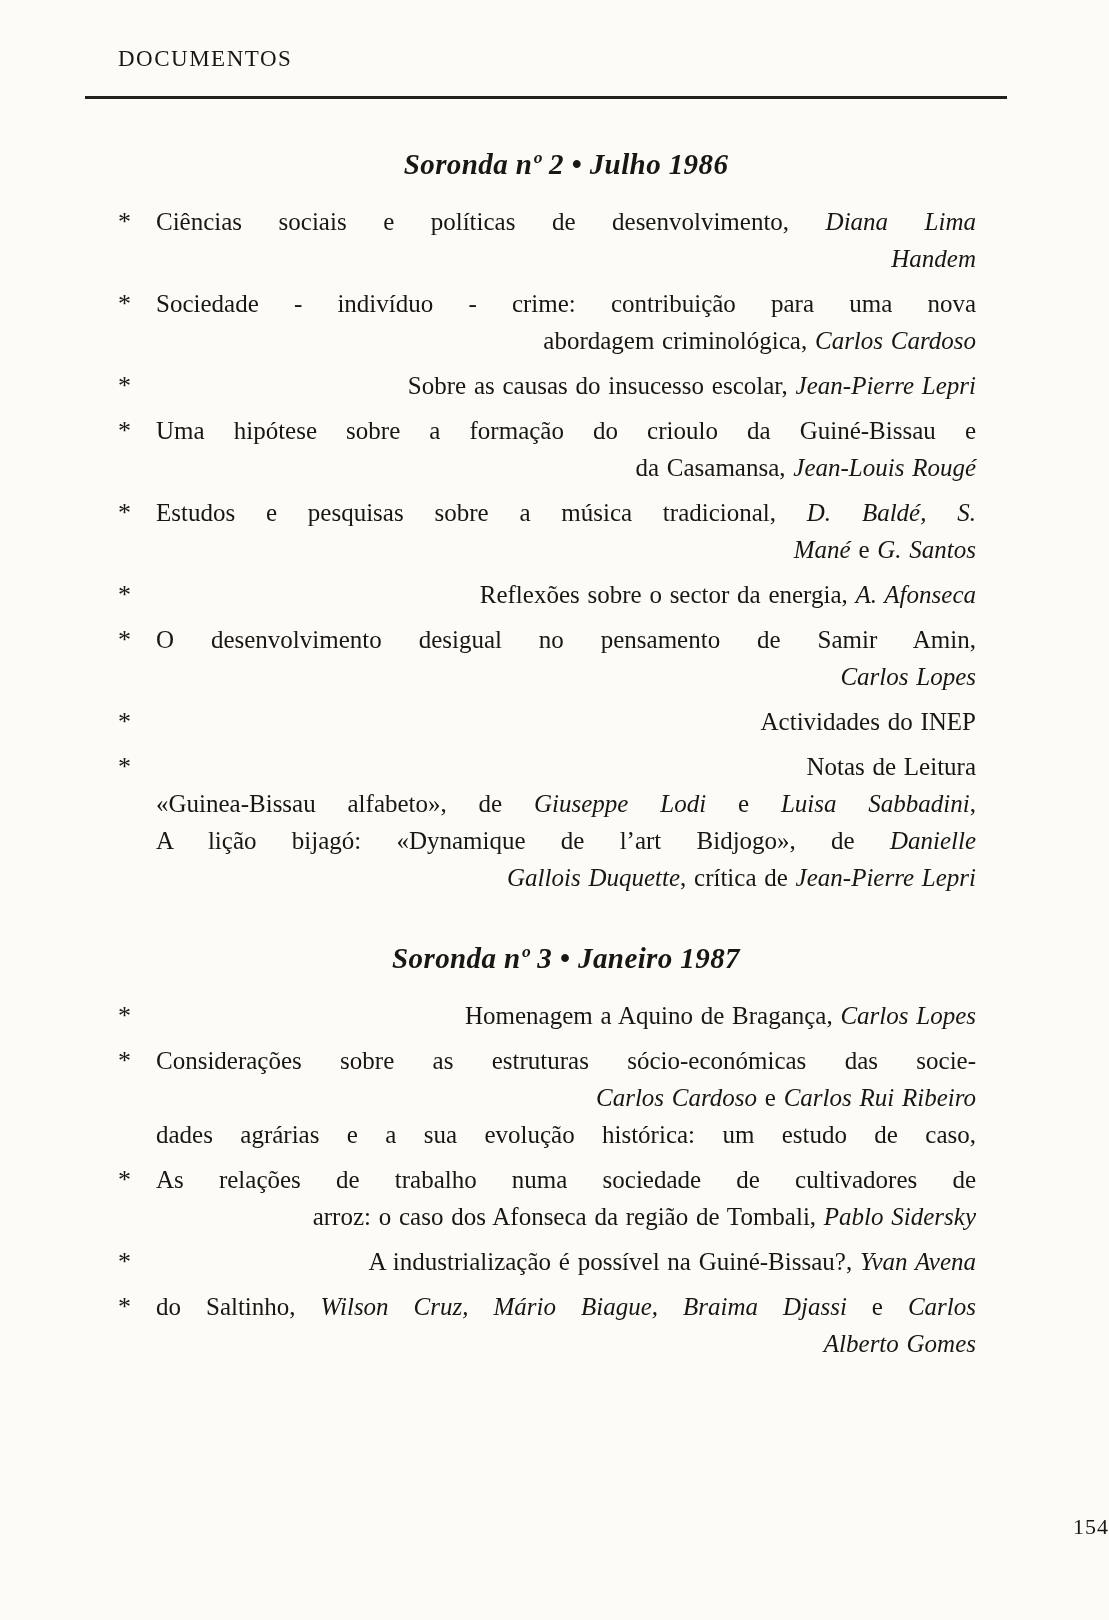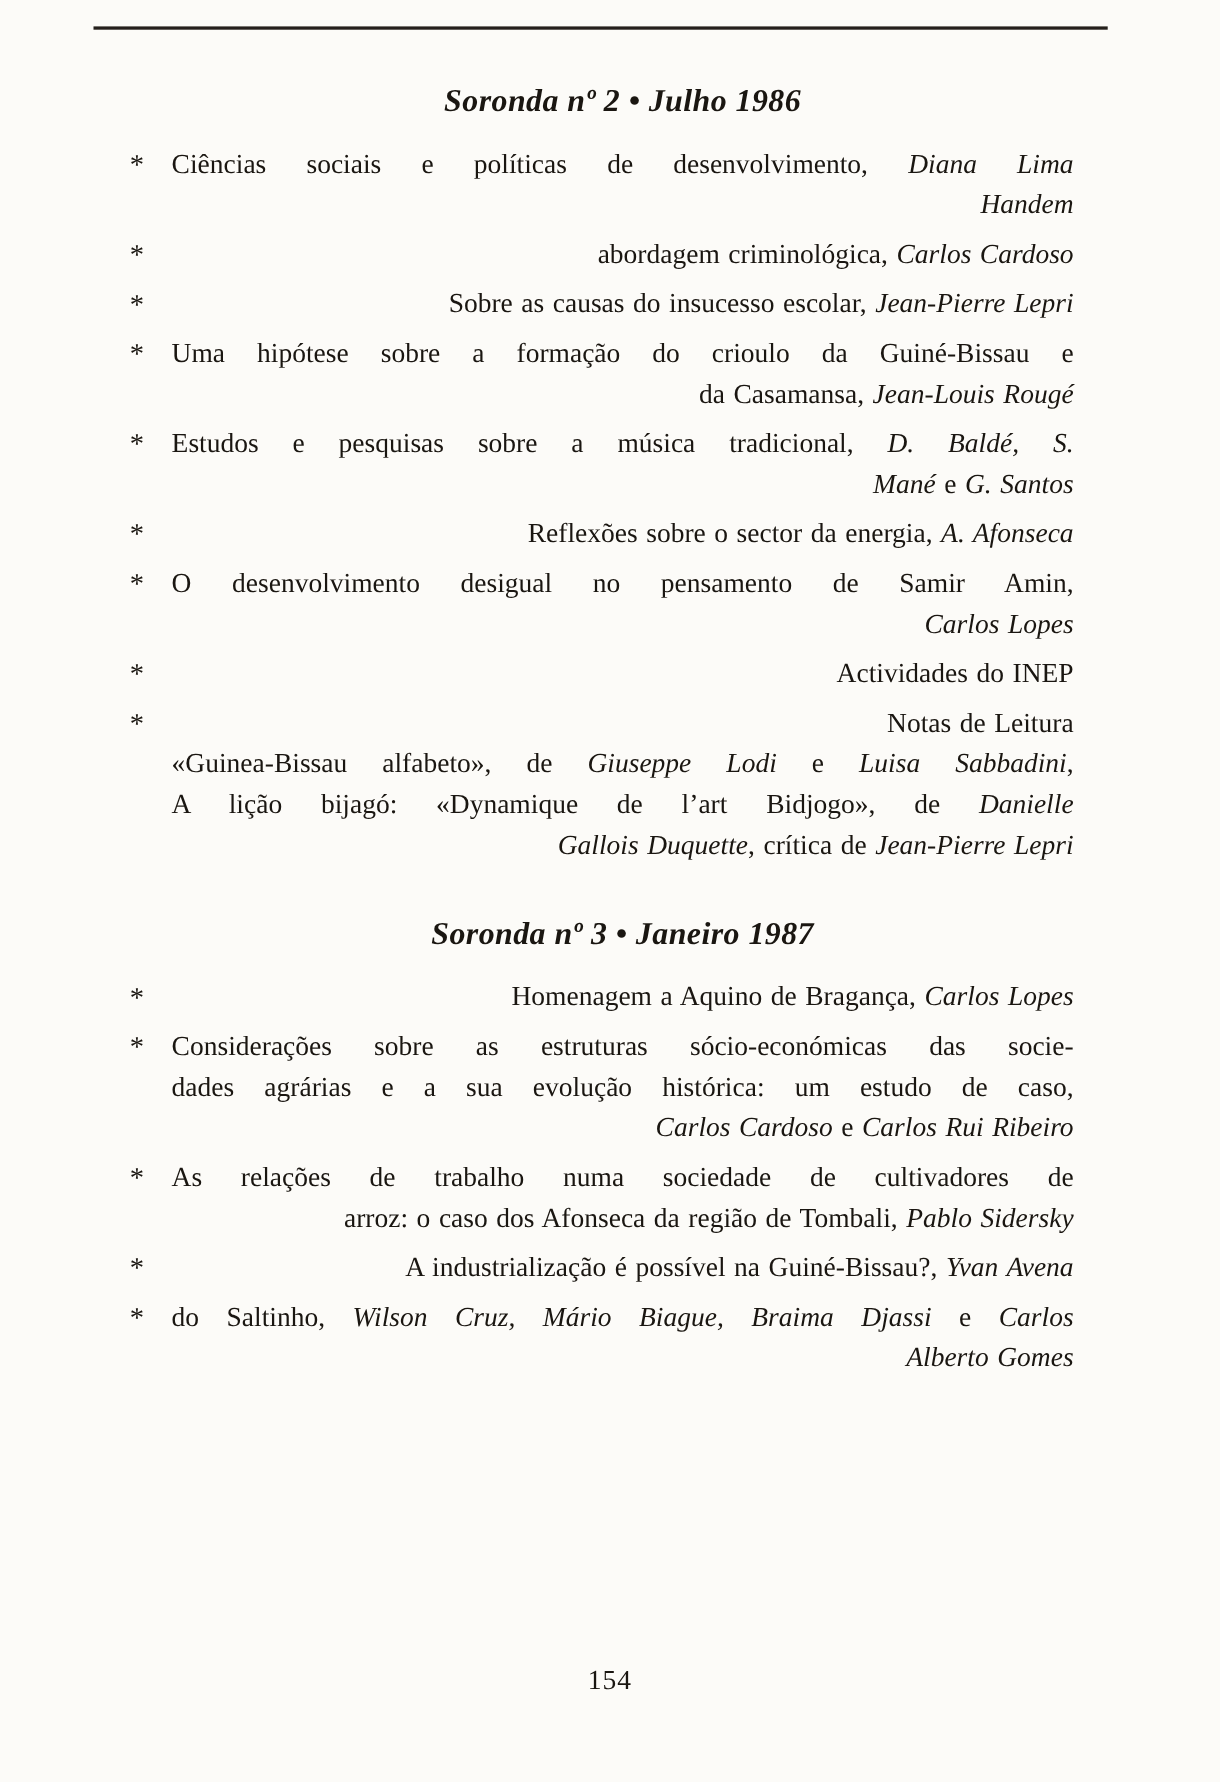--- a/index.html
+++ b/index.html
@@ -70,44 +70,46 @@
   .line.just {
     text-align: justify;
     text-align-last: justify;
   }
   .seg.it { font-style: italic; }
   .page-number {
     position: absolute;
     top: 1514px;
     left: 0;
     width: 100%;
-    text-align: center;
-    font-size: 25px;
+    text-align: right;
+    font-size: 22px;
     letter-spacing: 1px;
   }
 </style>
 </head>
 <body>
 
 <div class="page">
+  <div class="doc-header">DOCUMENTOS</div>
   <hr class="rule">
   <main class="content">
       <section class="section">
         <h2 class="sec-title">Soronda nº 2  •  Julho  1986</h2>
         <ul class="items">
           <li class="item">
             <span class="marker">*</span>
             <div class="item-text">
               <div class="line just"><span class="seg">Ciências sociais e políticas de desenvolvimento, </span><span class="seg it">Diana Lima</span></div>
               <div class="line"><span class="seg it">Handem</span></div>
             </div>
           </li>
           <li class="item">
             <span class="marker">*</span>
             <div class="item-text">
+              <div class="line just"><span class="seg">Sociedade - indivíduo - crime: contribuição para uma nova</span></div>
               <div class="line"><span class="seg">abordagem criminológica, </span><span class="seg it">Carlos Cardoso</span></div>
             </div>
           </li>
           <li class="item">
             <span class="marker">*</span>
             <div class="item-text">
               <div class="line"><span class="seg">Sobre as causas do insucesso escolar, </span><span class="seg it">Jean-Pierre Lepri</span></div>
             </div>
           </li>
           <li class="item">
@@ -160,22 +162,22 @@
           <li class="item">
             <span class="marker">*</span>
             <div class="item-text">
               <div class="line"><span class="seg">Homenagem a Aquino de Bragança, </span><span class="seg it">Carlos Lopes</span></div>
             </div>
           </li>
           <li class="item">
             <span class="marker">*</span>
             <div class="item-text">
               <div class="line just"><span class="seg">Considerações sobre as estruturas sócio-económicas das socie-</span></div>
+              <div class="line"><span class="seg it">Carlos Cardoso</span><span class="seg"> e </span><span class="seg it">Carlos Rui Ribeiro</span></div>
               <div class="line just"><span class="seg">dades agrárias e a sua evolução histórica: um estudo de caso,</span></div>
-              <div class="line"><span class="seg it">Carlos Cardoso</span><span class="seg"> e </span><span class="seg it">Carlos Rui Ribeiro</span></div>
             </div>
           </li>
           <li class="item">
             <span class="marker">*</span>
             <div class="item-text">
               <div class="line just"><span class="seg">As relações de trabalho numa sociedade de cultivadores de</span></div>
               <div class="line"><span class="seg">arroz: o caso dos Afonseca da região de Tombali, </span><span class="seg it">Pablo Sidersky</span></div>
             </div>
           </li>
           <li class="item">

